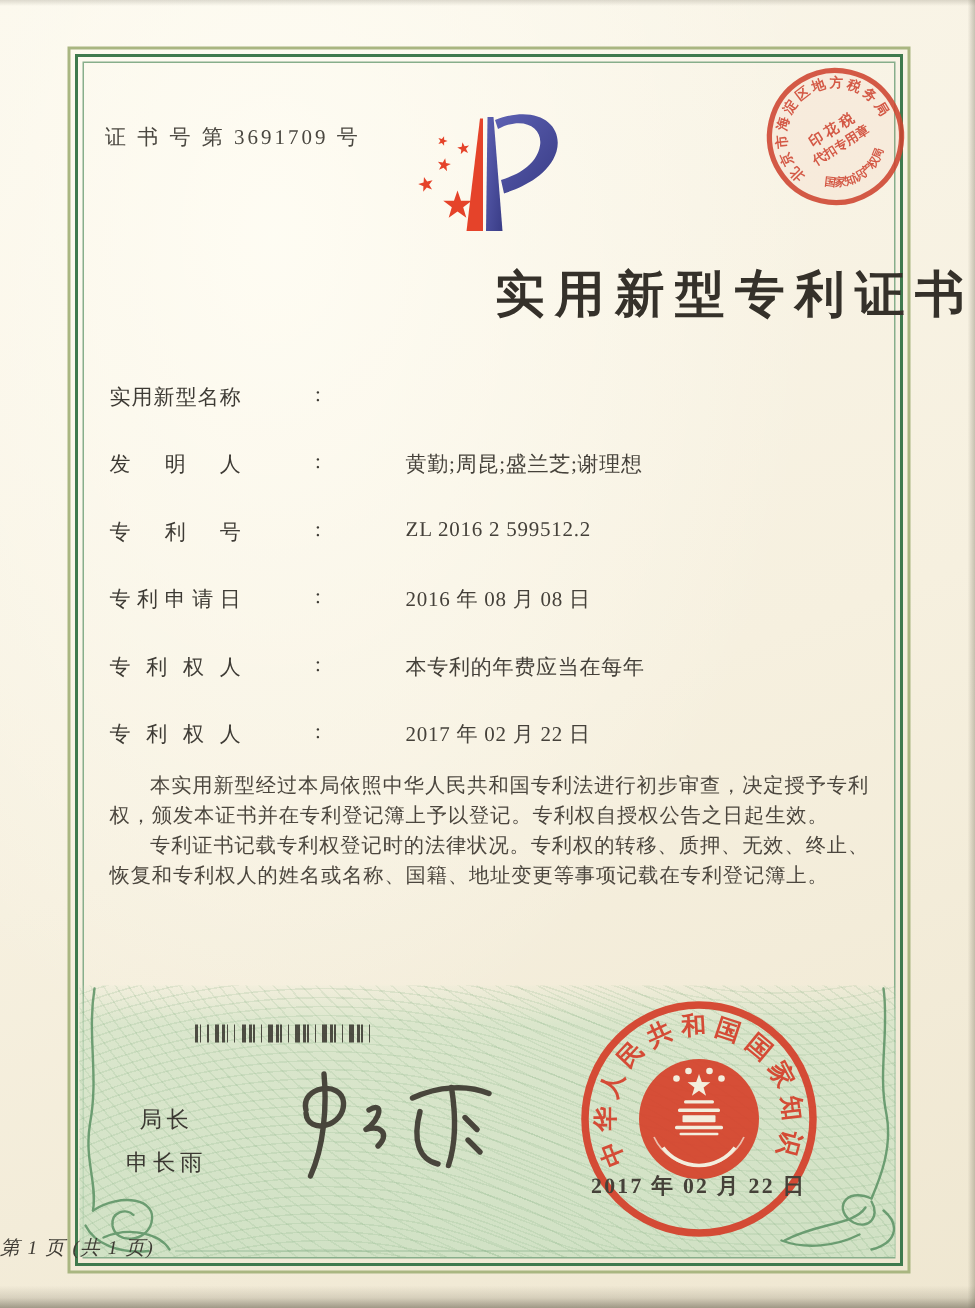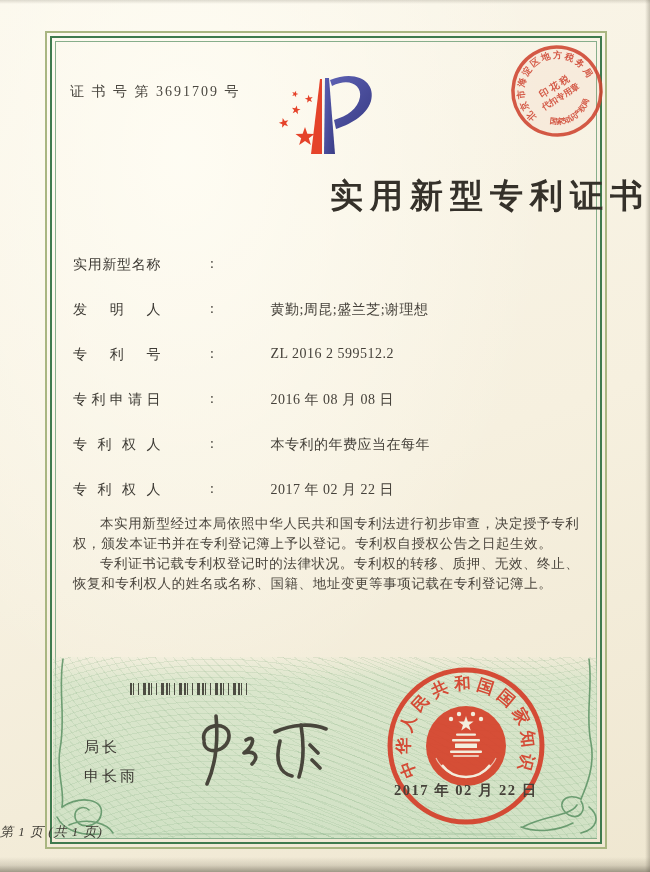--- a/index.html
+++ b/index.html
@@ -48,21 +48,21 @@
   .ornaments{position:absolute;left:53px;top:657px;width:544px;height:181px;}
 
   .barcode{position:absolute;left:130px;top:683px;width:118px;height:12px;opacity:.85;
     background:repeating-linear-gradient(90deg,
       #35322b 0 2px, transparent 2px 3px,
       #35322b 3px 4px, transparent 4px 8px,
       #35322b 8px 9px, transparent 9px 13px,
       #35322b 13px 16px, transparent 16px 18px);}
 
   .signer{position:absolute;left:84px;top:732px;font-size:15px;line-height:29px;
-    letter-spacing:3px;color:#3b3832;font-family:"Liberation Sans","DejaVu Sans",sans-serif;}
+    letter-spacing:3px;color:#3b3832;font-family:"Liberation Sans","DejaVu Sans",sans-serif;text-align:center;}
   .signature{position:absolute;left:180px;top:710px;width:155px;height:78px;}
 
   .seal{position:absolute;left:384px;top:664px;width:164px;height:164px;opacity:.93;}
   .seal-date{position:absolute;left:394px;top:781px;font-size:14.5px;font-weight:bold;
     letter-spacing:1.5px;color:#454139;z-index:5;}
 
   .corner-stamp{position:absolute;left:506px;top:40px;width:102px;height:102px;opacity:.88;z-index:6;}
 
   .page-footer{position:absolute;left:0;right:0;top:823px;text-align:left;
     font-size:13px;letter-spacing:1px;color:#3f3c35;font-style:italic;}

